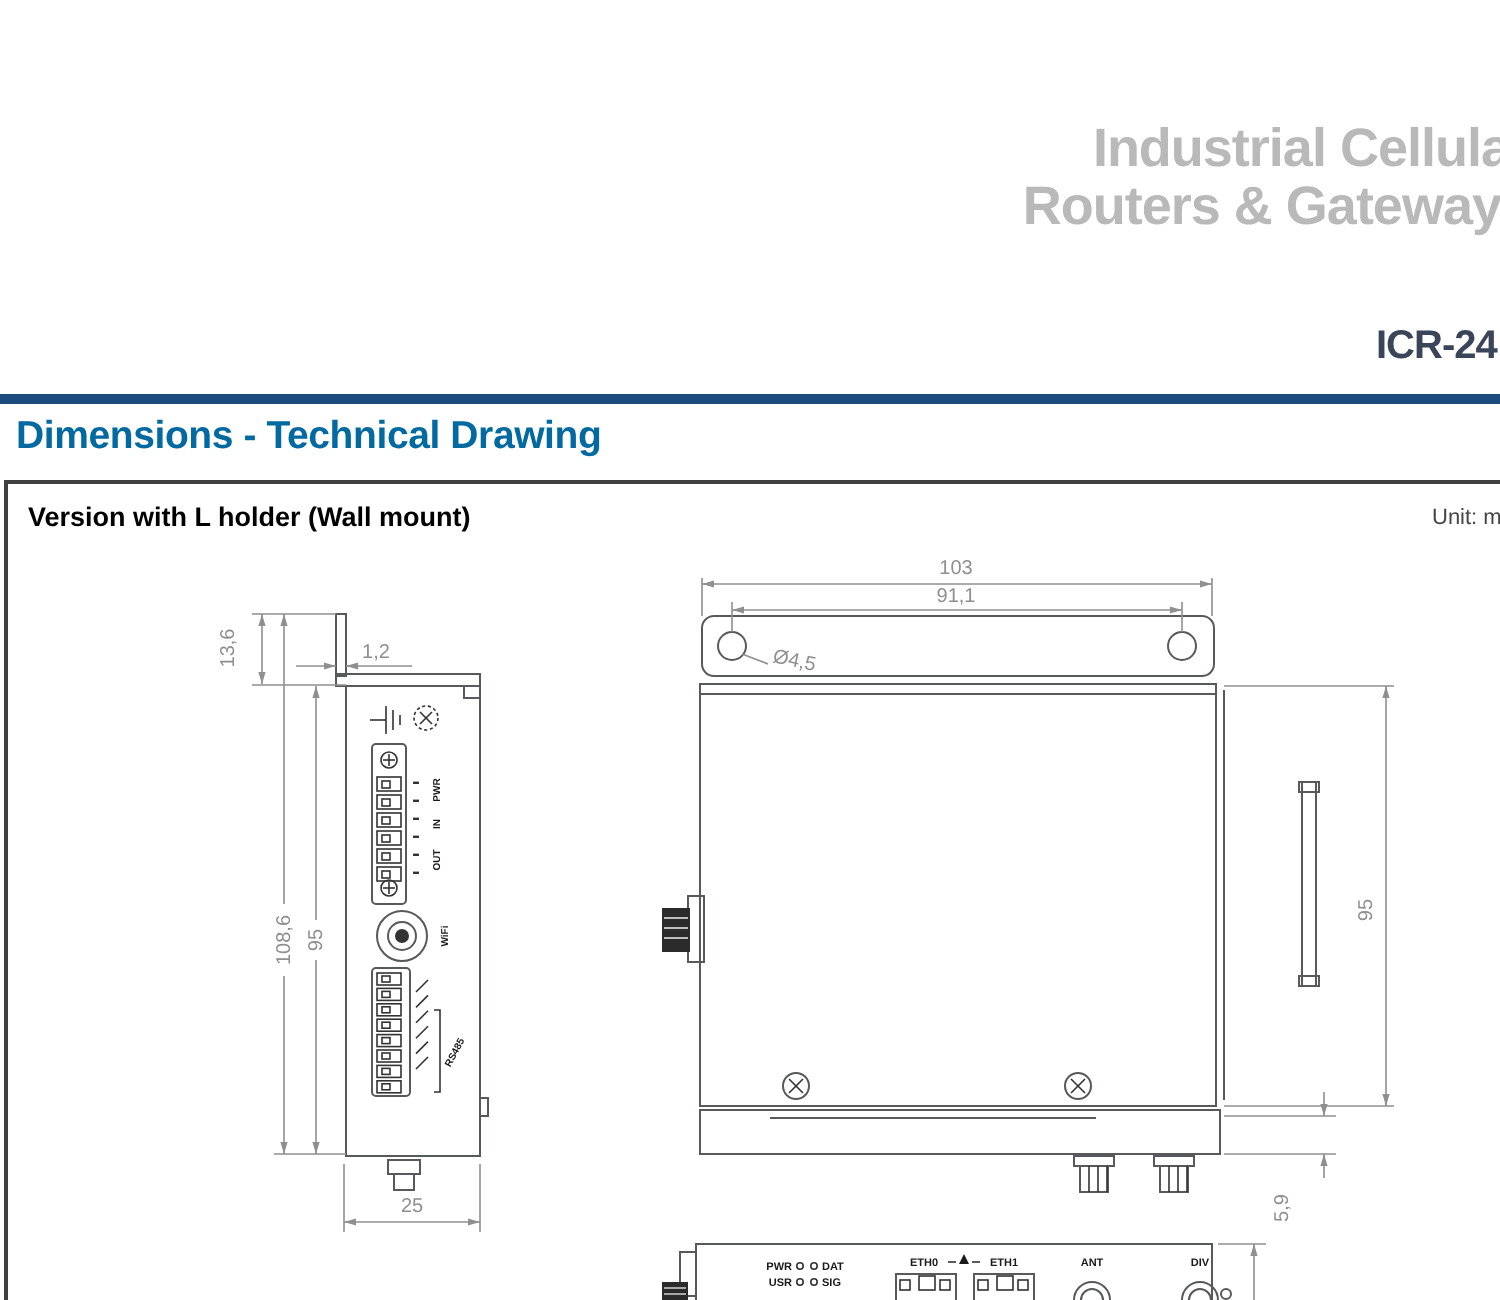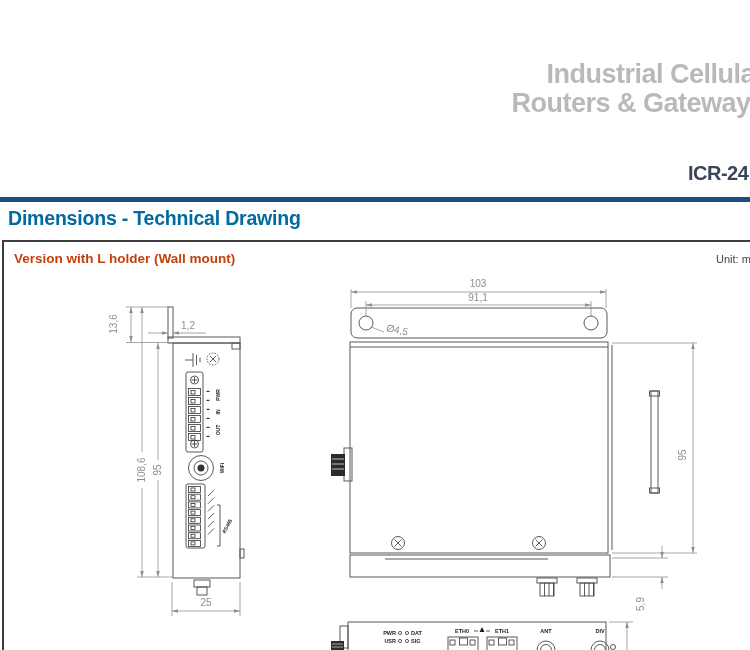--- a/index.html
+++ b/index.html
@@ -21,21 +21,21 @@
   }
   .section-heading{
     position:absolute;left:8px;top:207px;margin:0;color:#0369a1;
     font-weight:bold;font-size:19.5px;letter-spacing:-0.2px;white-space:nowrap;
   }
   .frame-box{
     position:absolute;left:2px;top:240px;width:756px;height:500px;
     border:2px solid #3f3f3f;background:#fff;
   }
   .variant-label{
-    position:absolute;left:14px;top:251px;color:#c2410c;
+    position:absolute;left:14px;top:251px;color:#000000;
     font-weight:bold;font-size:13.5px;white-space:nowrap;
   }
   .unit-label{
     position:absolute;left:716px;top:253px;color:#444;font-size:11px;white-space:nowrap;
   }
   svg{position:absolute;left:0;top:0;}
   svg text{font-family:"Liberation Sans",sans-serif;}
   .dimtxt{fill:#8f8f8f;font-size:10px;}
   .lbl{fill:#1b1b1b;font-size:5px;font-weight:bold;}
   .lbl55{fill:#1b1b1b;font-size:5.5px;font-weight:bold;}

